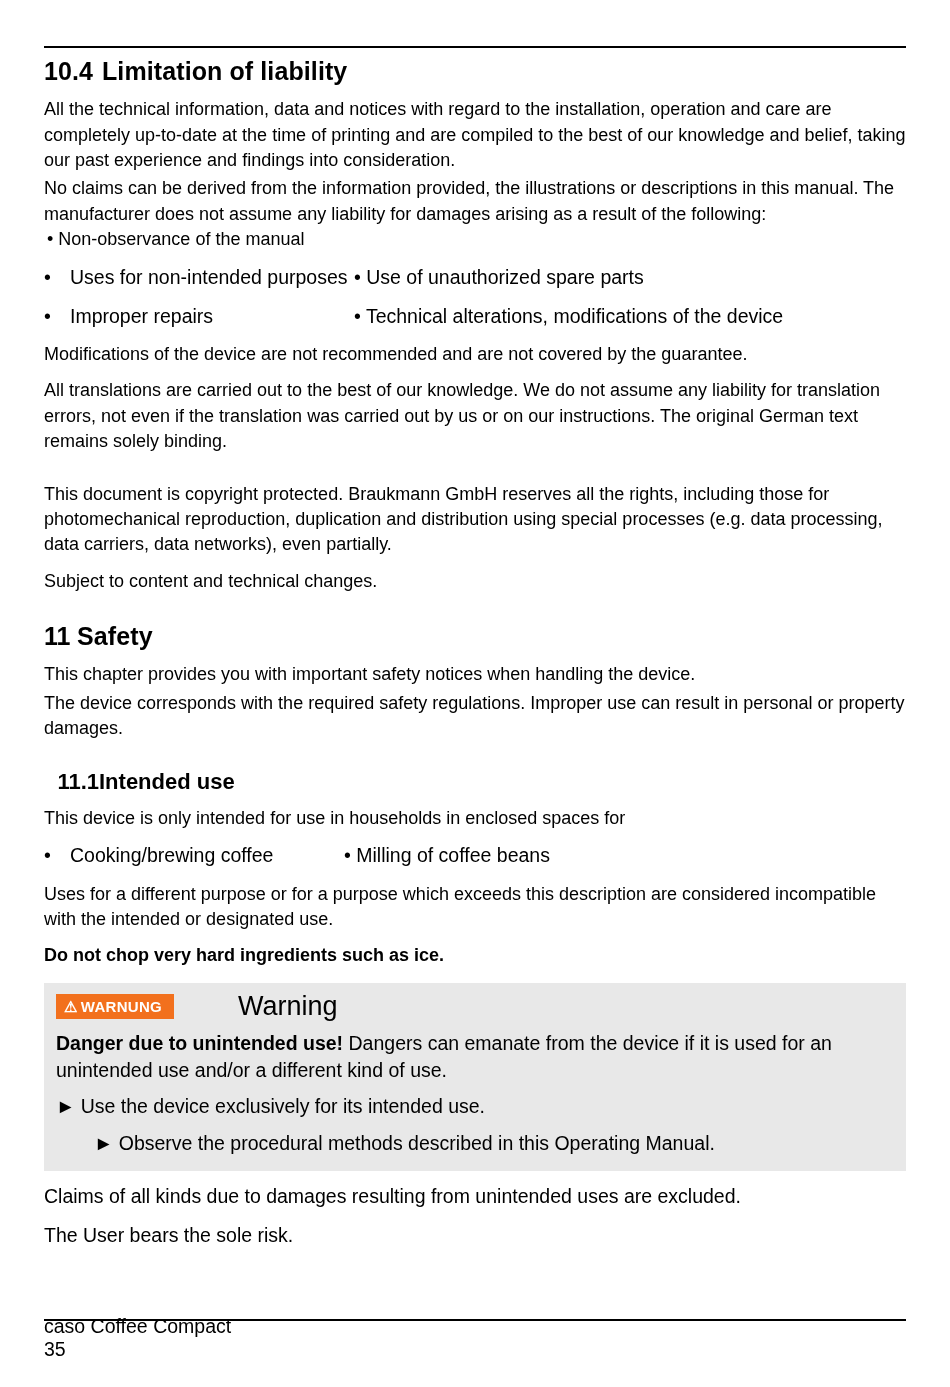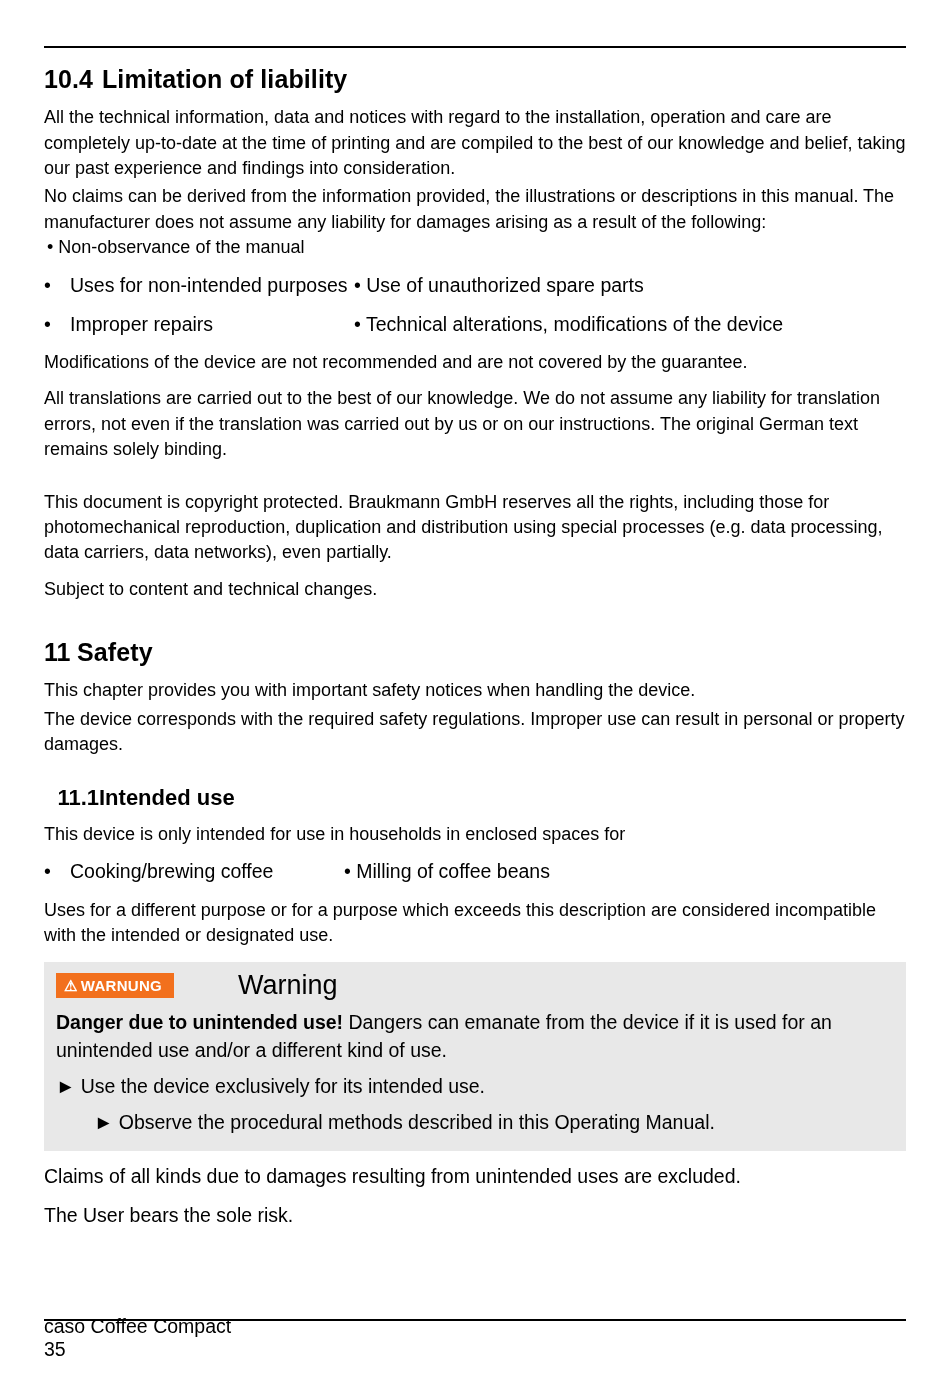--- a/index.html
+++ b/index.html
@@ -34,21 +34,21 @@
   .content {
     position: absolute;
     left: 44px;
     right: 44px;
     top: 56px;
     width: 862px;
   }
   h2.section {
     font-size: 25px;
     font-weight: bold;
-    margin: 8px 0 10px 0;
+    margin: 0 0 10px 0;
     letter-spacing: 0.1px;
     line-height: 1.25;
     display: flex;
   }
   h2.section .num {
     display: inline-block;
     min-width: 58px;
     flex: 0 0 auto;
   }
   h2.section .num.narrow {
@@ -260,20 +260,21 @@
           <span class="dot">•</span>
           <span>Cooking/brewing coffee</span>
         </span>
         <span class="b2">
           <span>• Milling of coffee beans</span>
         </span>
       </li>
     </ul>
 
     <p class="body">Uses for a different purpose or for a purpose which exceeds this description are considered incompatible with the intended or designated use.</p>
+    <p class="body bold">Do not chop very hard ingredients such as ice.</p>
 
     <div class="warning-box">
       <div class="warning-head">
         <span class="warning-badge">
           <span class="tri">⚠</span>
             <span>WARNUNG</span>
         </span>
         <span class="warning-title">Warning</span>
       </div>
       <p><span class="bold">Danger due to unintended use!</span><span> Dangers can emanate from the device if it is used for an unintended use and/or a different kind of use.</span></p>

